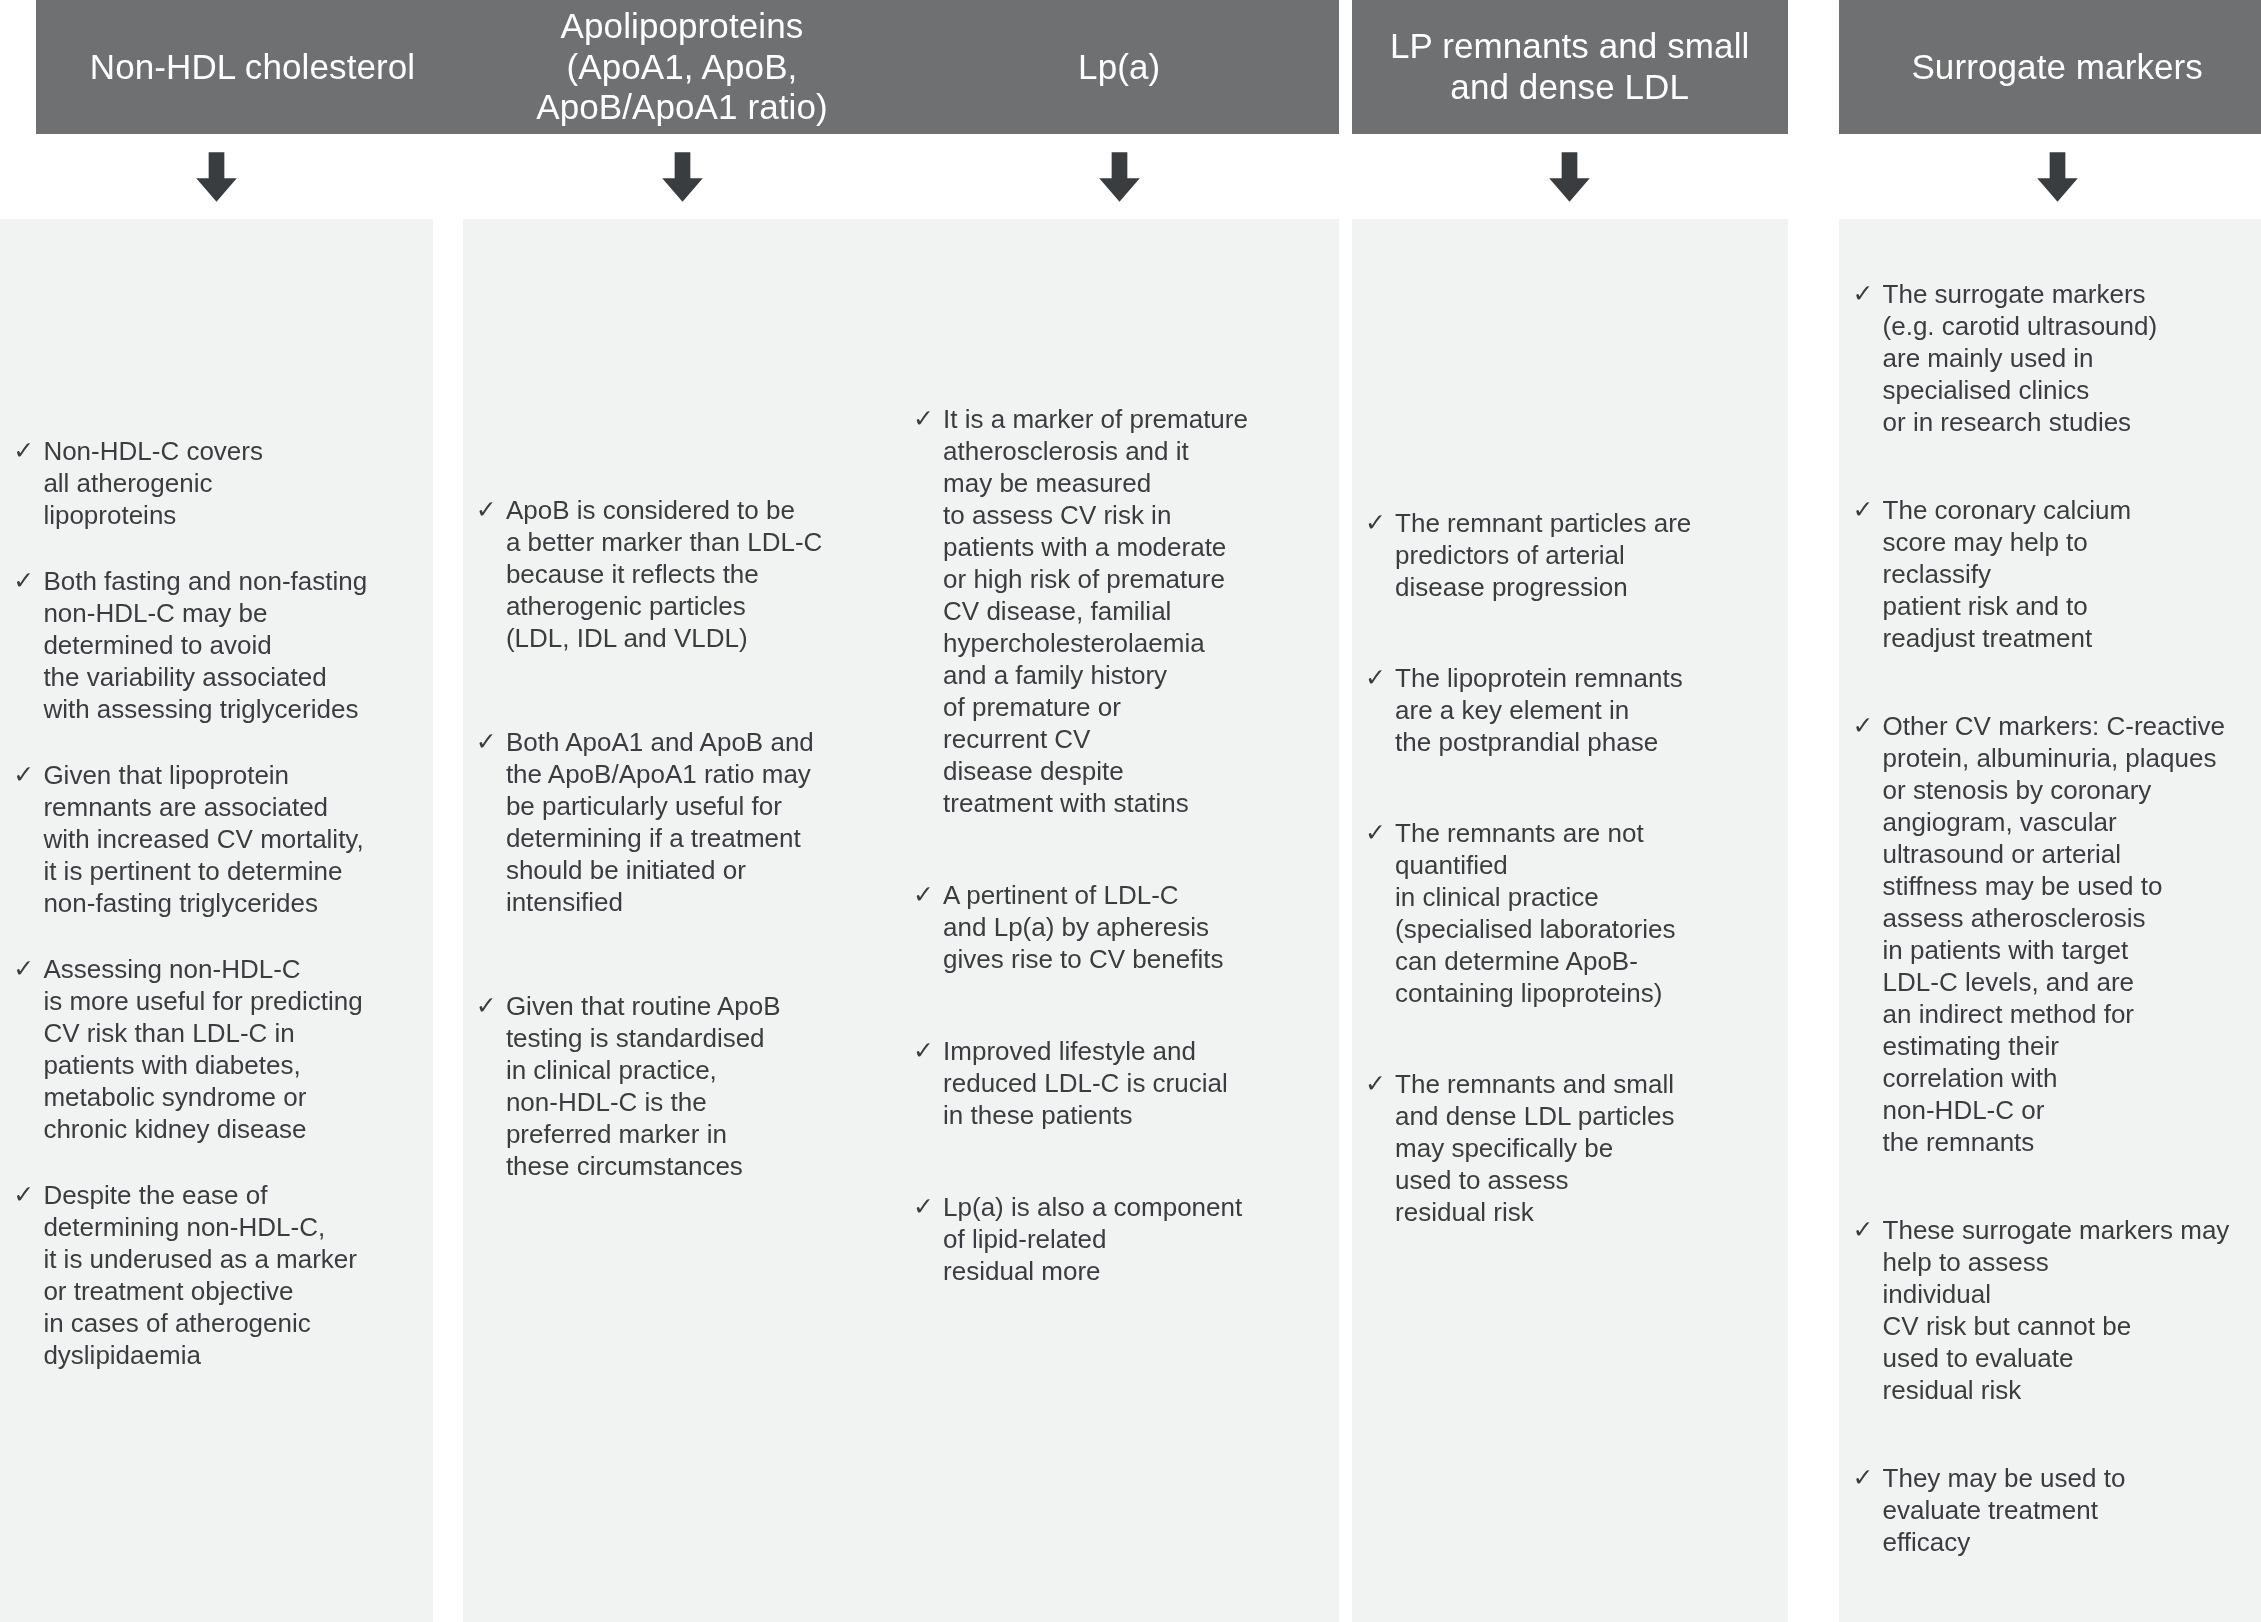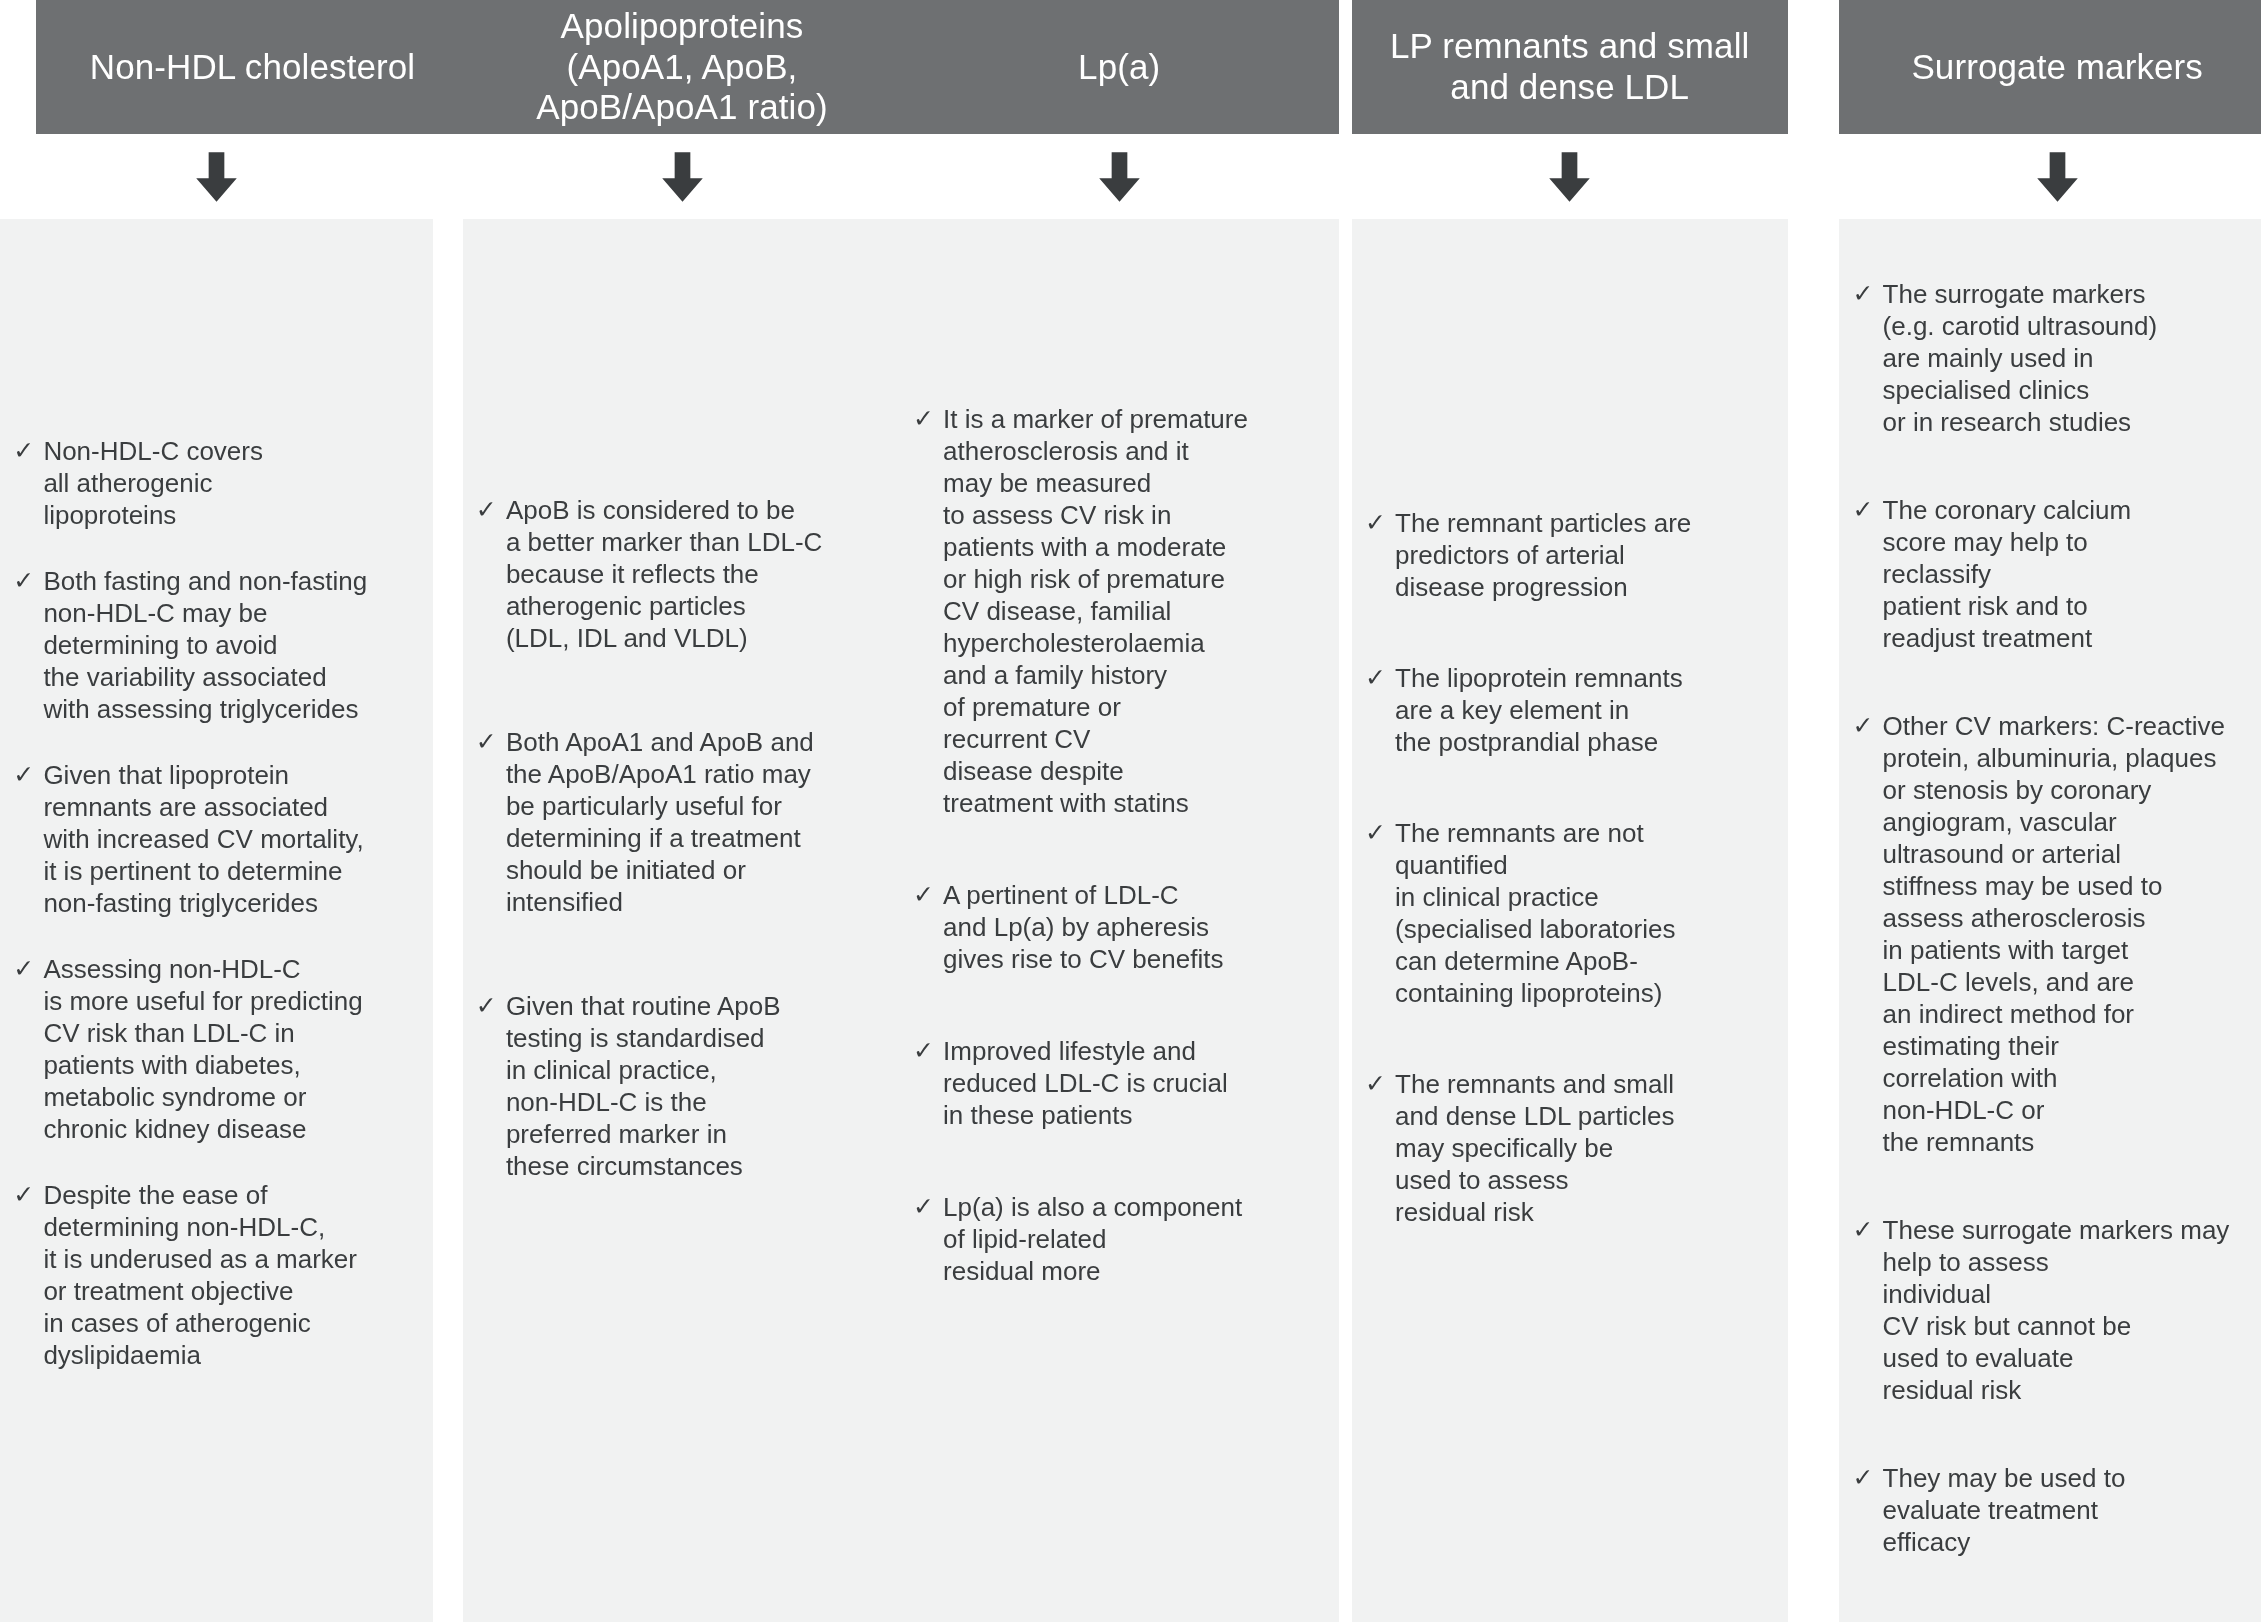--- a/index.html
+++ b/index.html
@@ -157,21 +157,21 @@
           <li class="bullet">
             <span class="check-icon">✓</span>
             <span class="bullet-text">Non-HDL-C covers
 all atherogenic
 lipoproteins</span>
           </li>
           <li class="bullet">
             <span class="check-icon">✓</span>
             <span class="bullet-text">Both fasting and non-fasting
 non-HDL-C may be
-determining to avoid
+determined to avoid
 the variability associated
 with assessing triglycerides</span>
           </li>
           <li class="bullet">
             <span class="check-icon">✓</span>
             <span class="bullet-text">Given that lipoprotein
 remnants are associated
 with increased CV mortality,
 it is pertinent to determine
 non-fasting triglycerides</span>

